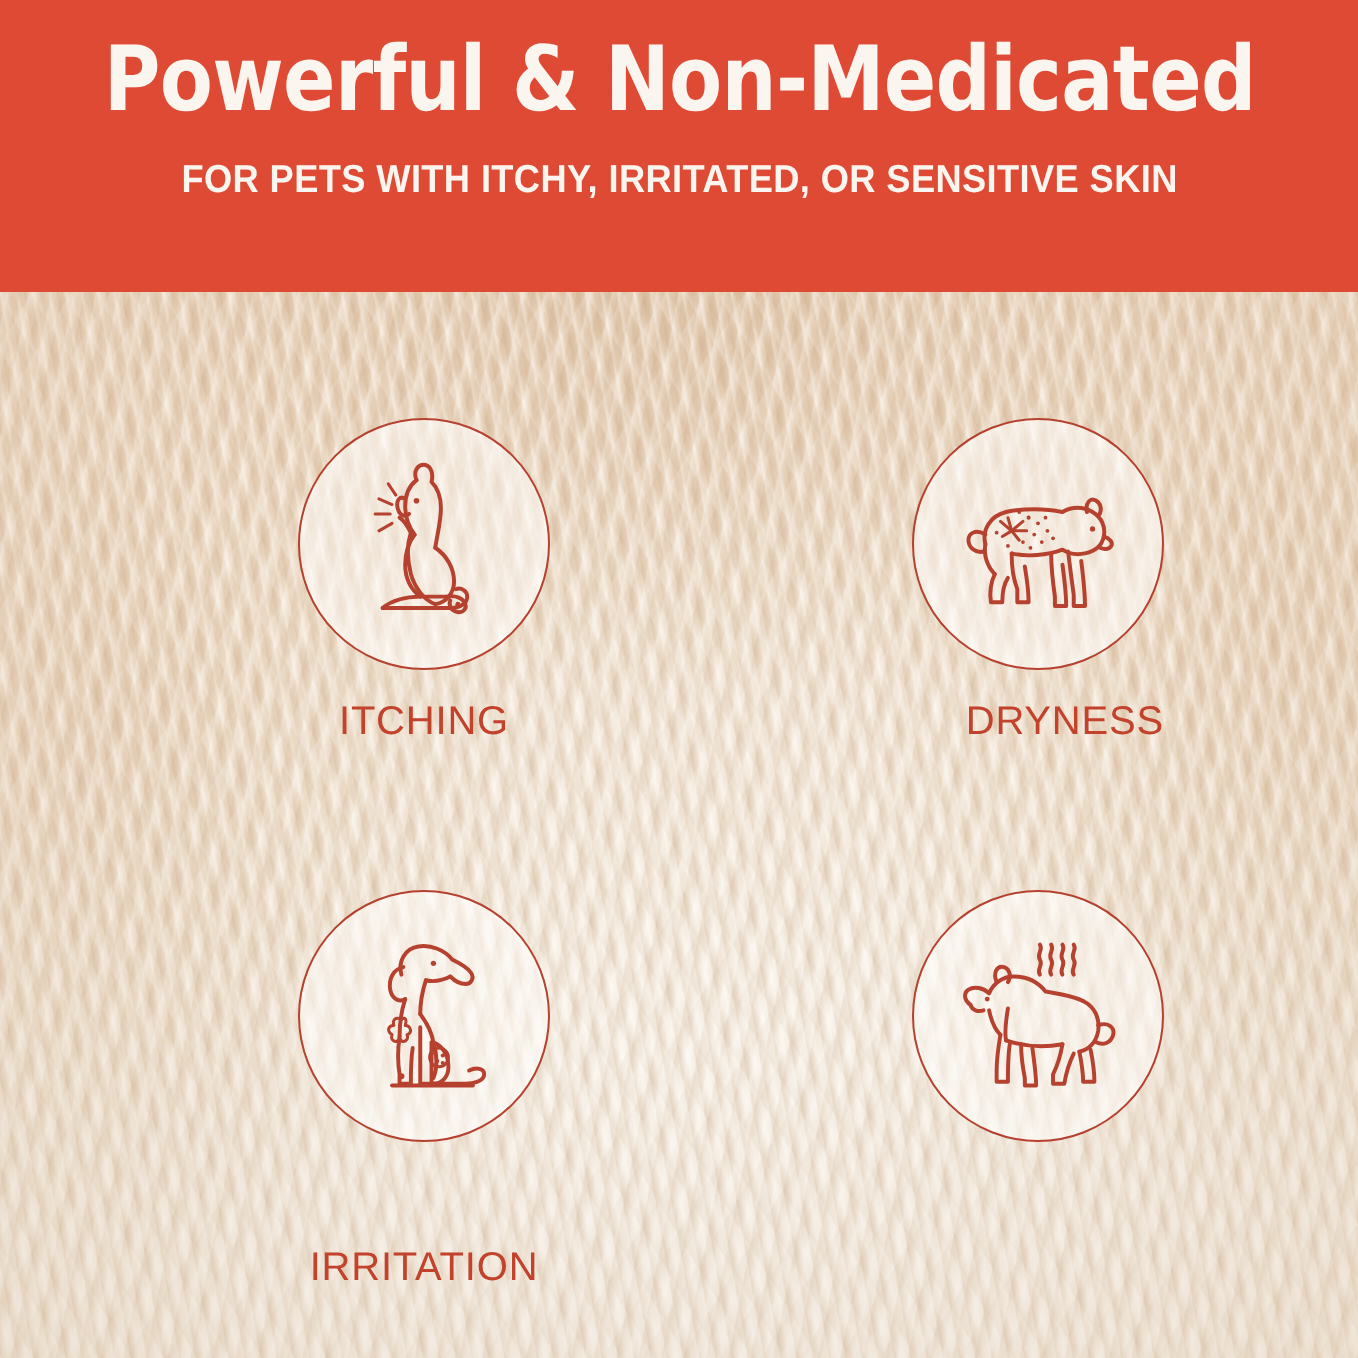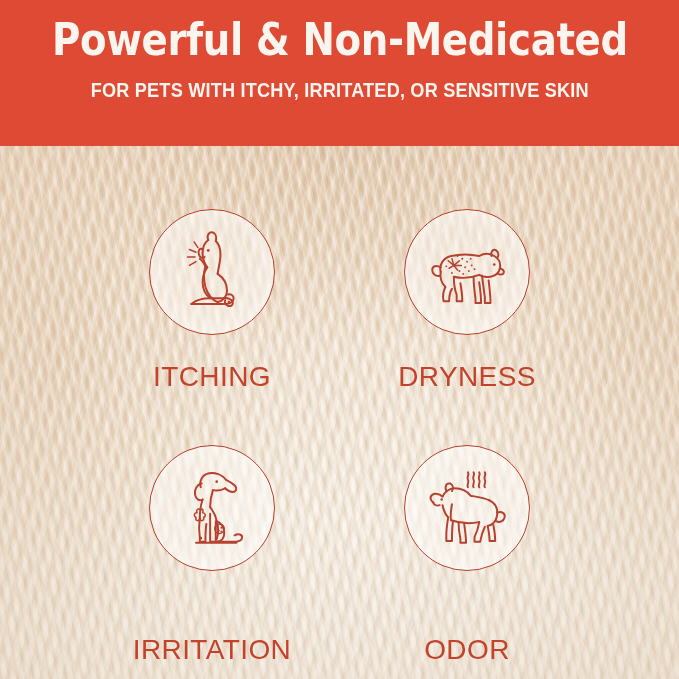--- a/index.html
+++ b/index.html
@@ -131,21 +131,21 @@
     z-index:4;
   }
   .feature {
     position:absolute;
     width:230px;
     display:flex;
     flex-direction:column;
     align-items:center;
   }
   .feature.col-left  { left:97px; }
-  .feature.col-right { left:352px; }
+  .feature.col-right { left:352px;align-items:flex-end; }
   .feature.row-top    { top:63px; }
   .feature.row-bottom { top:299px;gap:37px; }
 
   .badge {
     position:relative;
     width:126px; height:126px;
     border-radius:50%;
     border:1.7px solid #B5412E;
     background:rgba(255,253,250,.46);
     display:flex;
@@ -164,24 +164,24 @@
   .icon-fleck { fill:#B5412E; stroke:none; }
   .icon-thin {
     fill:none;
     stroke:#B5412E;
     stroke-width:1.6;
     stroke-linecap:round;
     stroke-linejoin:round;
   }
 
   .feature-label {
-    margin-top:26px;
+    margin-top:15px;
     font-family:"Liberation Sans", sans-serif;
     font-weight:400;
-    font-size:28px;
+    font-size:20px;
     letter-spacing:.4px;
     color:#C2422C;
     white-space:nowrap;
     text-align:center;
   }
 </style>
 </head>
 <body>
 
 <div class="card">
@@ -357,17 +357,16 @@
 
           <path class="icon-stroke" d="M63 65 C62 71 60 77 58 81 L58 86 L64 86 C65 80 67 74 69 70" style="stroke: rgb(181, 65, 46);"></path>
           <path class="icon-stroke" d="M72 69 C73 74 74 80 74 85 L80 85 C80 79 79 73 78 68" style="stroke: rgb(181, 65, 46);"></path>
 
           <path class="icon-stroke" d="M51 28 C49 25 53 23 51 20 C49 17 53 15 51 12" style="stroke: rgb(181, 65, 46);"></path>
           <path class="icon-stroke" d="M57 28 C55 25 59 23 57 20 C55 17 59 15 57 12" style="stroke: rgb(181, 65, 46);"></path>
           <path class="icon-stroke" d="M63 28 C61 25 65 23 63 20 C61 17 65 15 63 12" style="stroke: rgb(181, 65, 46);"></path>
           <path class="icon-stroke" d="M69 28 C67 25 71 23 69 20 C67 17 71 15 69 12" style="stroke: rgb(181, 65, 46);"></path>
         </svg>
       </div>
-      <div class="feature-label" style="color: rgb(194, 66, 44);">ODOR</div>
     </div>
 
   </div>
 </div>
 
 </body></html>

